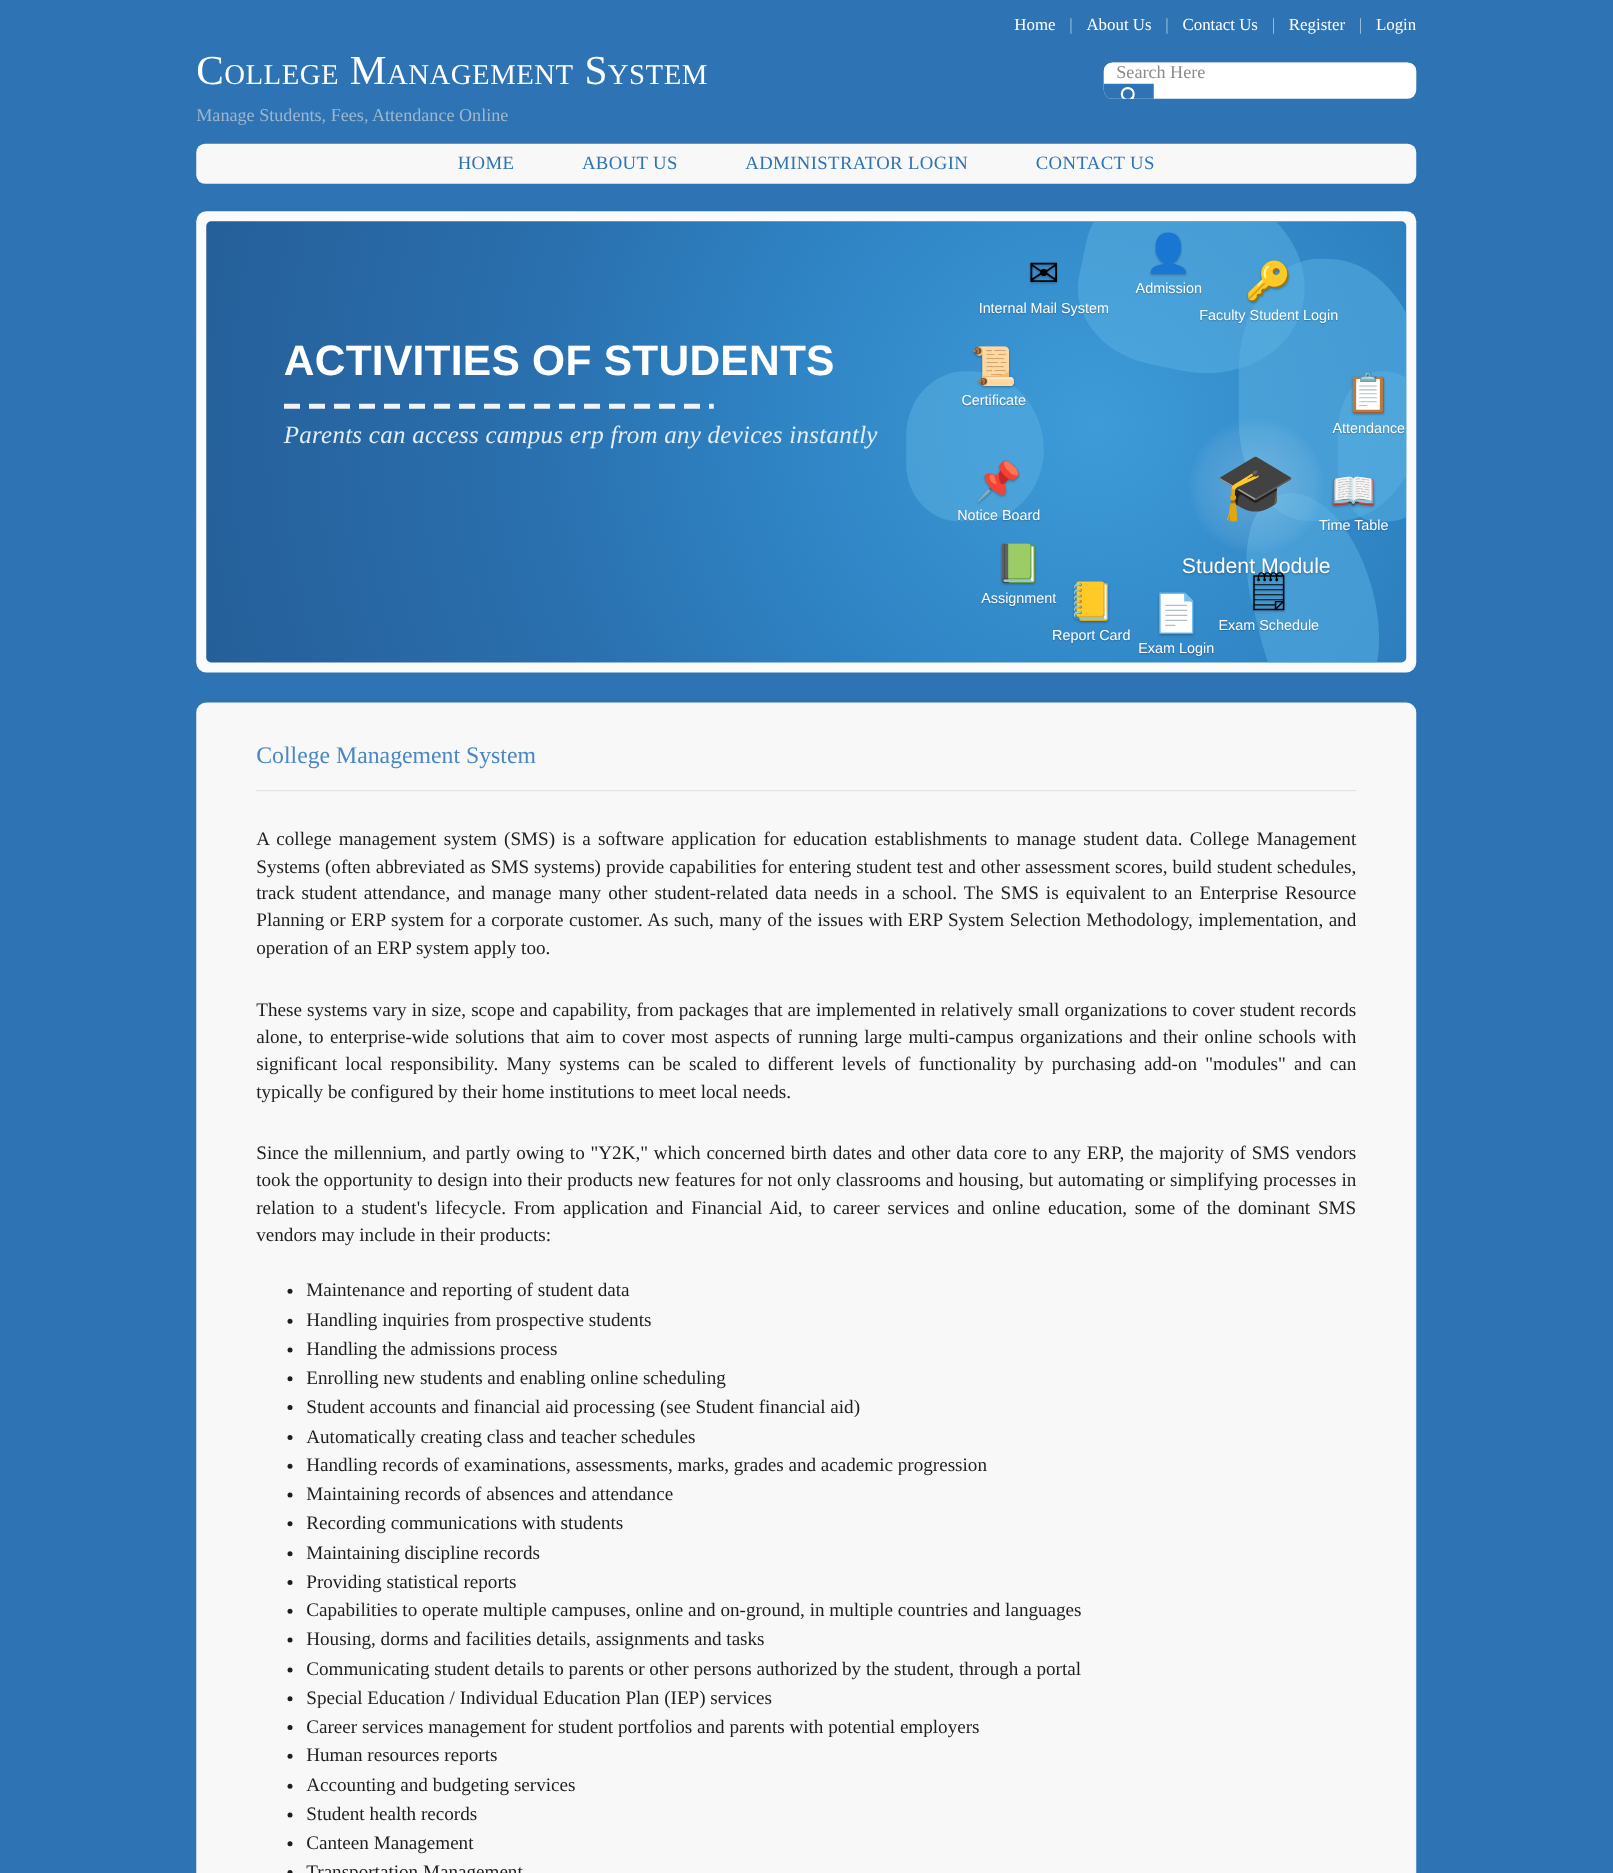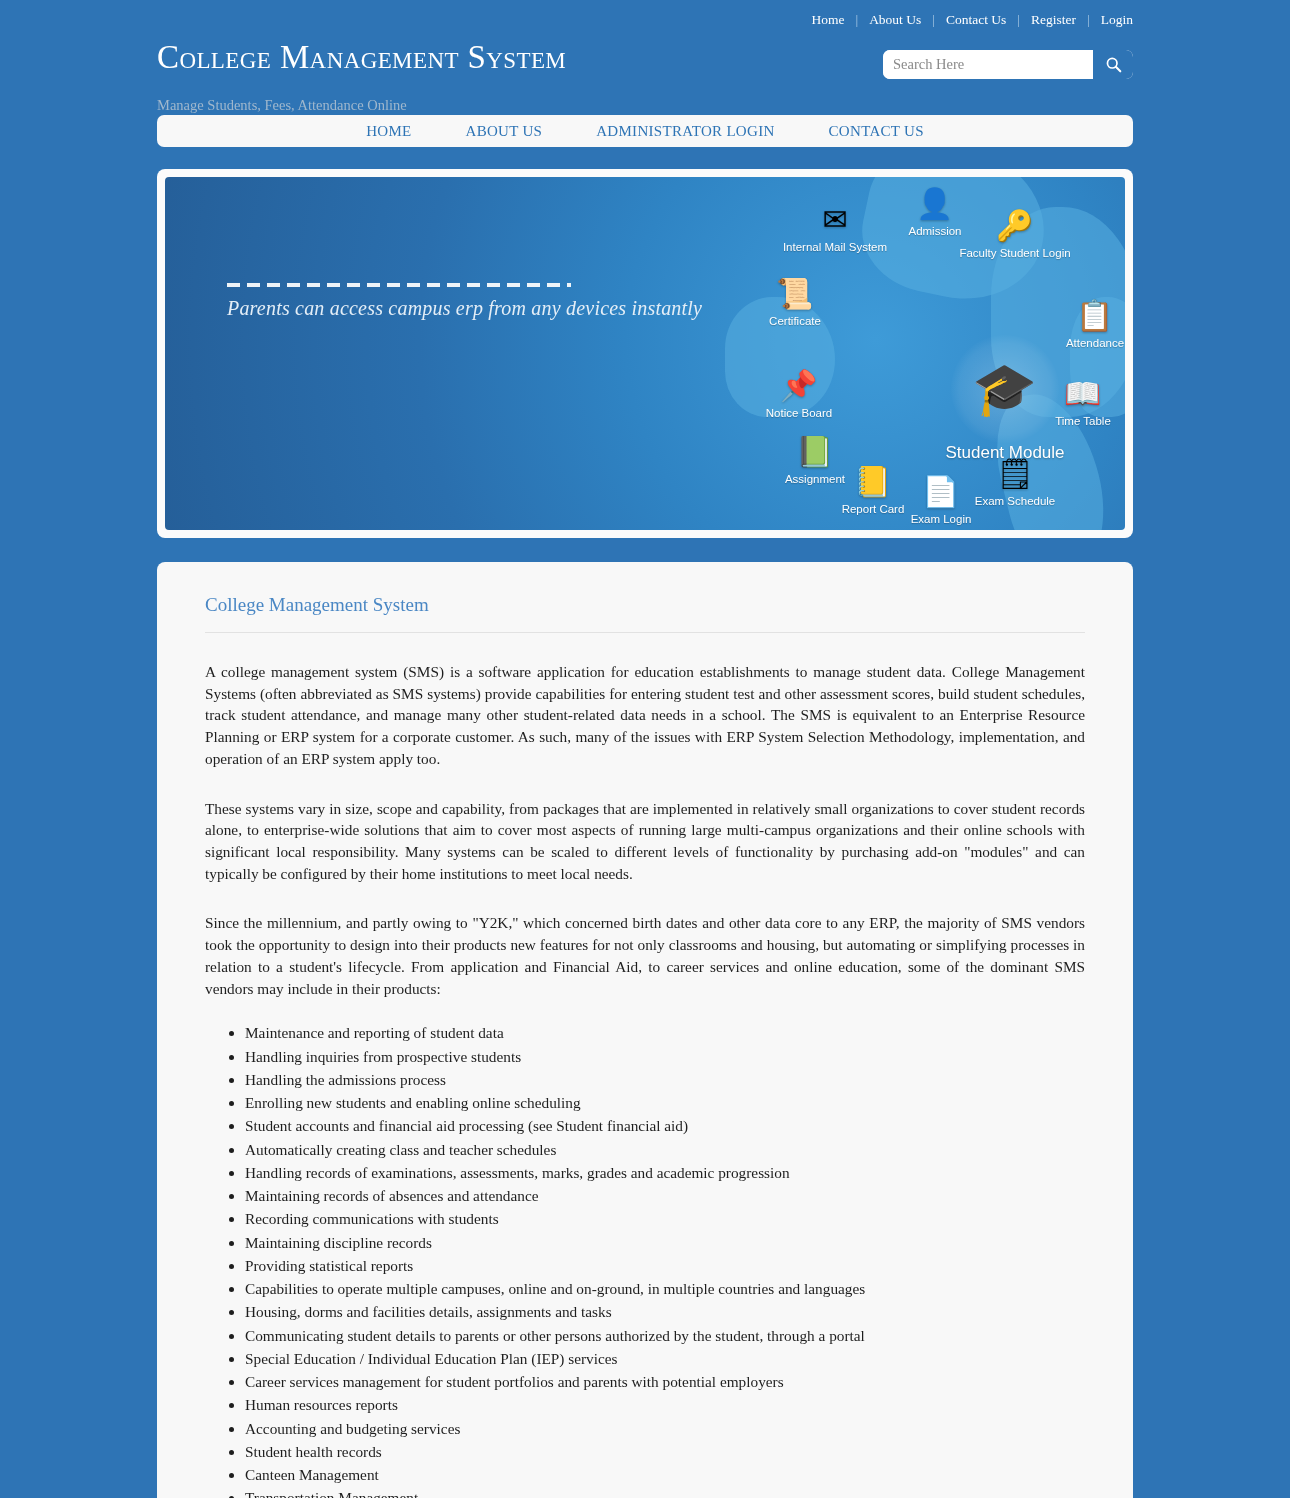--- a/index.html
+++ b/index.html
@@ -37,30 +37,31 @@
     color: #ffffff;
     font-size: 33px;
     font-variant: small-caps;
     letter-spacing: .4px;
     line-height: 1.05;
     font-family: "Liberation Serif", "DejaVu Serif", serif;
   }
   .brand-tagline {
     color: #9fb7cd;
     font-size: 14.5px;
-    margin-top: 22px;
+    margin-top: 10px;
     font-family: "Liberation Serif", serif;
   }
   .search-wrap {
     margin-top: 12px;
     display: flex; align-items: stretch;
     background: #ffffff;
     border-radius: 7px;
     width: 250px; height: 29px;
     overflow: hidden;
+    flex-direction: column;
   }
   .search-input {
     border: 0; outline: 0; flex: 1;
     padding: 0 10px;
     font-size: 14.5px; color: #555;
     font-family: "Liberation Serif", serif;
     background: #ffffff;
   }
   .search-input::placeholder { color: #8a8a8a; }
   .search-btn {
@@ -229,20 +230,21 @@
 
       <div class="map">
         <i class="m1"></i>
           <i class="m2"></i>
           <i class="m3"></i>
           <i class="m4"></i>
           <i class="m5"></i>
       </div>
 
       <div class="banner-text">
+        <div class="banner-h1">ACTIVITIES OF STUDENTS</div>
         <div class="banner-rule"></div>
         <div class="banner-sub">Parents can access campus erp from any devices instantly</div>
       </div>
 
       <div class="icon-node" style="left:610px; top:26px;">
         <span class="glyph">✉</span>
         <span class="cap">Internal Mail System</span>
       </div>
       <div class="icon-node" style="left:710px; top:10px;">
         <span class="glyph">👤</span>

